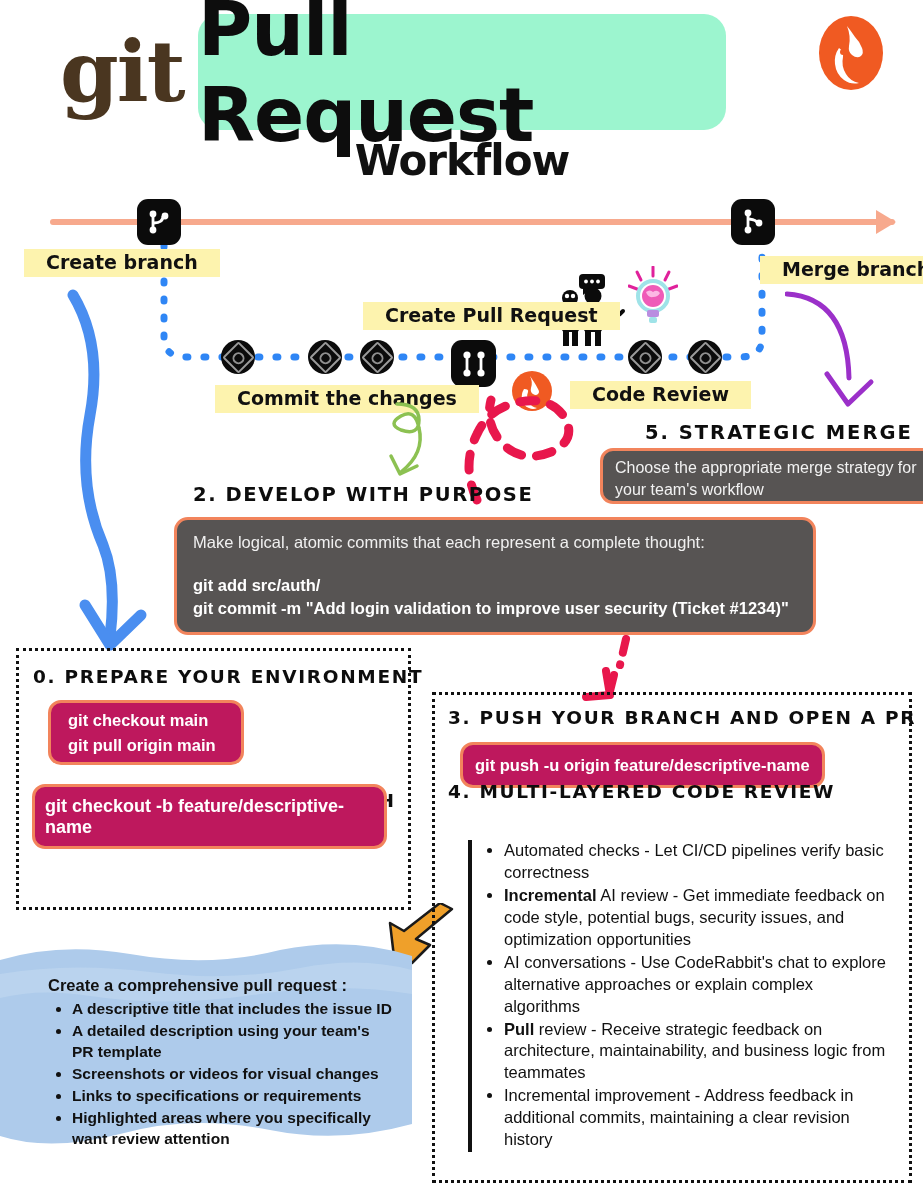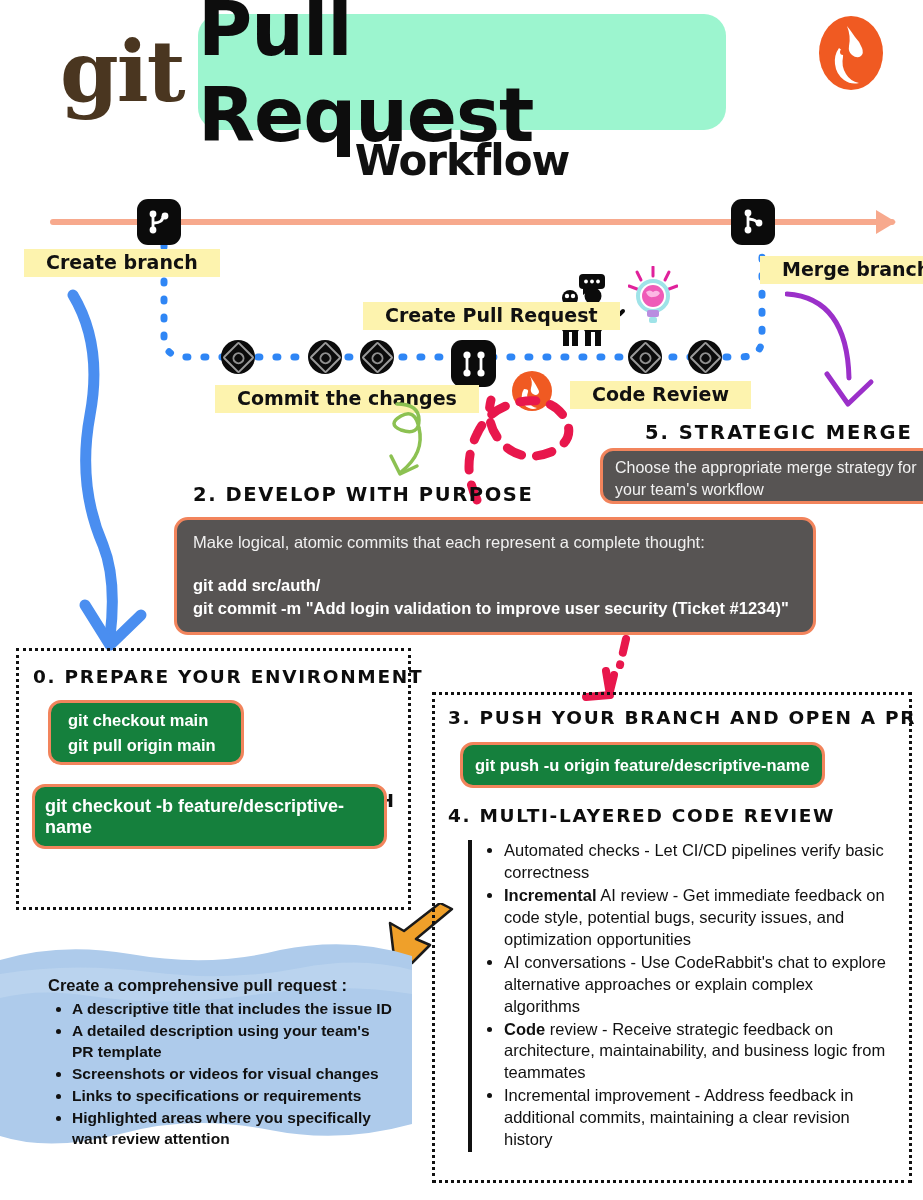--- a/index.html
+++ b/index.html
@@ -111,32 +111,32 @@
   
   .dotted-panel{border:3px dotted #111;box-sizing:border-box;background:transparent;}
   #panel-left{left:16px;top:648px;width:395px;height:262px;}
   #panel-right{left:432px;top:692px;width:480px;height:491px;}
 
   .sec-h{
     font-weight:bold;color:#0d0d0d;letter-spacing:1.7px;
     font-family:"DejaVu Sans","Liberation Sans",sans-serif;font-size:18.5px;
   }
   .code-box{
-    background:#15803d;border:3px solid #f2845c;border-radius:13px;
+    background:#be185d;border:3px solid #f2845c;border-radius:13px;
     color:#fff;font-weight:bold;box-sizing:border-box;
     display:flex;flex-direction:column;justify-content:center;
   }
   #h-prepare{left:33px;top:666px;}
   #code-prepare{left:48px;top:700px;width:196px;height:65px;padding:0 0 0 17px;font-size:16.5px;line-height:1.5;}
   #h-feature{left:33px;top:790px;}
   #code-feature{left:32px;top:784px;width:355px;height:65px;padding:0 0 0 10px;font-size:18px;}
 
   #h-push{left:448px;top:707px;}
   #code-push{left:460px;top:742px;width:365px;height:46px;padding:0 0 0 12px;font-size:16.5px;}
-  #h-review{left:448px;top:805px;}
+  #h-review{left:448px;top:781px;}
 
   #review-list{
     left:468px;top:840px;width:425px;
     border-left:4px solid #111;padding-left:10px;box-sizing:border-box;
   }
   #review-list ul{margin:0;padding-left:22px;}
   #review-list li{
     font-size:16.5px;line-height:1.33;color:#111;margin-bottom:1px;
     font-family:"Liberation Sans","DejaVu Sans",sans-serif;
   }
@@ -338,21 +338,21 @@
   <div class="abs sec-h" id="h-push">3. PUSH YOUR BRANCH AND OPEN A PR</div>
   <div class="abs code-box" id="code-push">
     <div>git push -u origin feature/descriptive-name</div>
   </div>
   <div class="abs sec-h" id="h-review">4. MULTI-LAYERED CODE REVIEW</div>
   <div class="abs" id="review-list">
     <ul>
       <li><b></b><span>Automated checks - Let CI/CD pipelines verify basic correctness</span></li>
       <li><b>Incremental</b><span> AI review - Get immediate feedback on code style, potential bugs, security issues, and optimization opportunities</span></li>
       <li><b></b><span>AI conversations - Use CodeRabbit's chat to explore alternative approaches or explain complex algorithms</span></li>
-      <li><b>Code</b><span> review -  Receive strategic feedback on architecture, maintainability, and business logic from teammates</span></li>
+      <li><b>Pull</b><span> review -  Receive strategic feedback on architecture, maintainability, and business logic from teammates</span></li>
       <li><b></b><span>Incremental improvement - Address feedback in additional commits, maintaining a clear revision history</span></li>
     </ul>
   </div>
 
   <div class="abs" id="paint-panel">
     <svg id="paint-bg" viewBox="0 0 412 222" preserveAspectRatio="none">
       <path d="M0 22 Q60 4 130 16 Q210 30 280 12 Q350 -2 412 18 L412 186 Q340 206 270 192 Q190 176 120 196 Q50 214 0 198 Z" fill="#aecbeb"></path>
       <path d="M0 36 Q70 24 150 34 Q230 44 300 30 Q360 18 412 32 L412 56 Q340 44 260 56 Q170 70 90 58 Q40 50 0 60 Z" fill="#c2d8f0" opacity="0.6"></path>
     </svg>
     <div id="paint-content">

